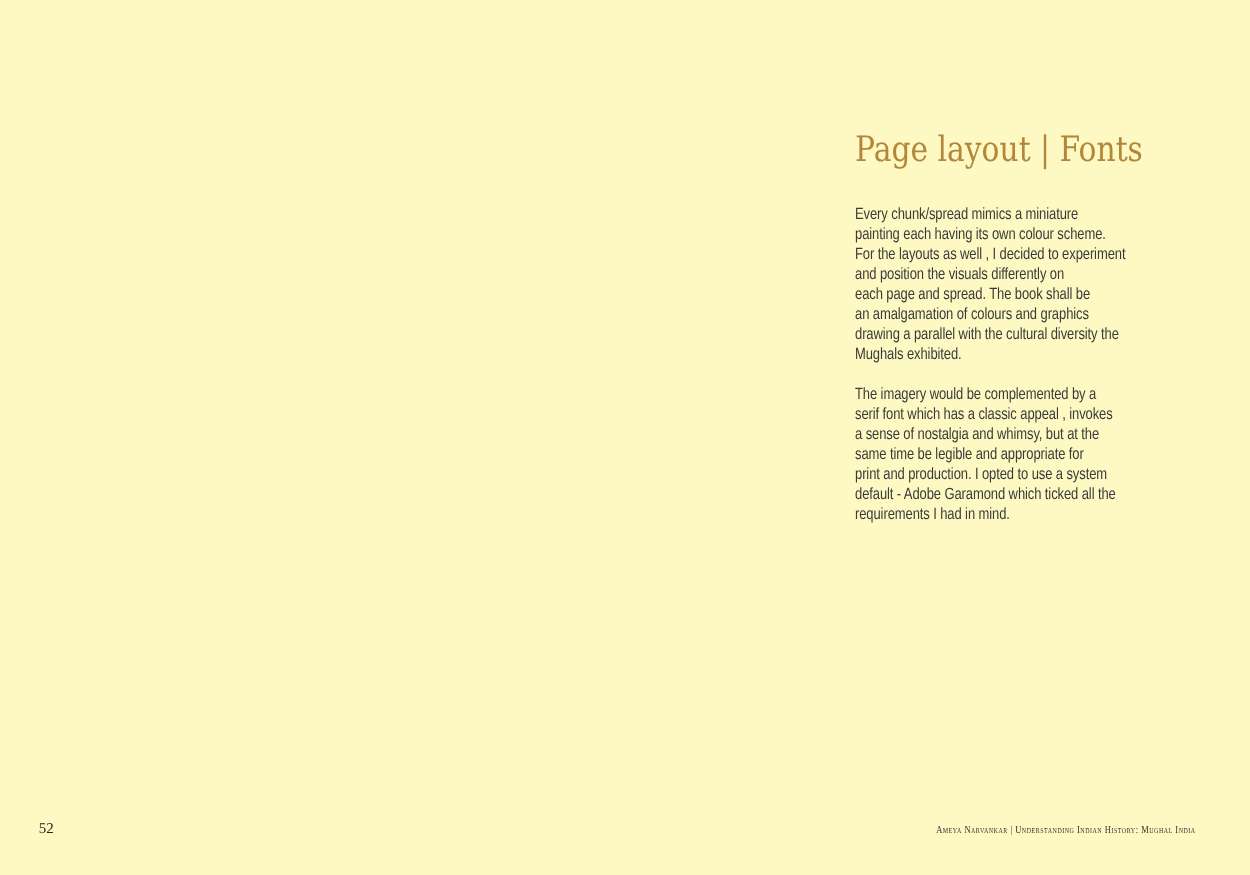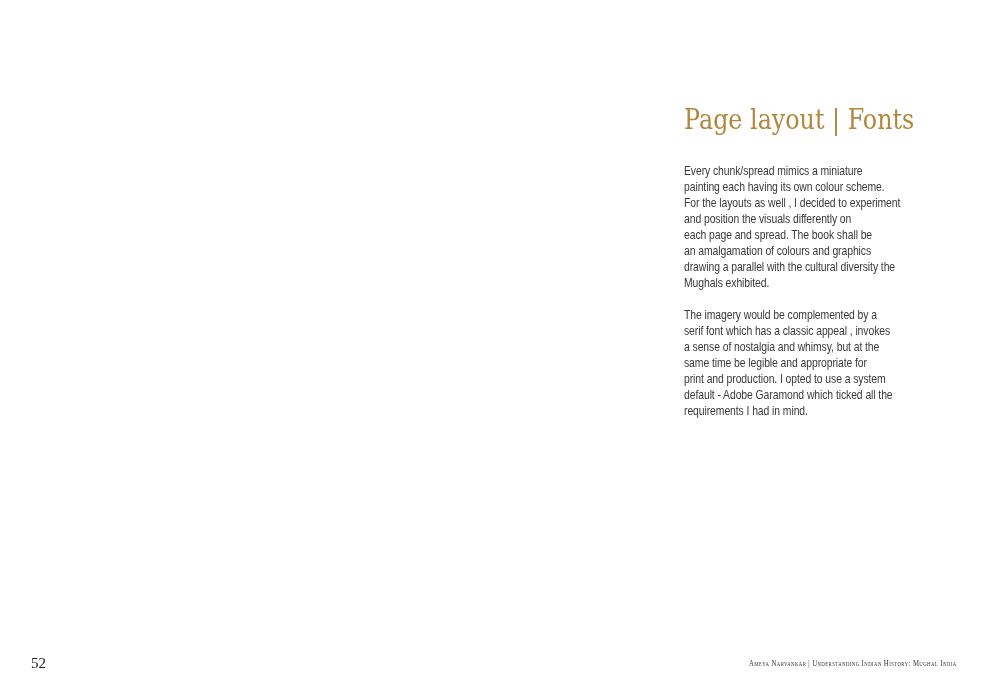--- a/index.html
+++ b/index.html
@@ -4,21 +4,21 @@
 <style>
   html, body {
     margin: 0;
     padding: 0;
     background: #e8e8e8;
   }
   .page {
     position: relative;
     width: 1000px;
     height: 700px;
-    background: #ffffff;
+    background: #fef9c3;
     overflow: hidden;
     font-family: "Liberation Sans", sans-serif;
   }
   .title {
     position: absolute;
     left: 684px;
     top: 106px;
     margin: 0;
     font-family: "DejaVu Serif", serif;
     font-weight: normal;
@@ -46,21 +46,21 @@
     transform-origin: left top;
   }
   .text-column p + p {
     margin-top: 16px;
   }
   .page-number {
     position: absolute;
     left: 31px;
     top: 655px;
     font-family: "Liberation Serif", serif;
-    font-size: 15px;
+    font-size: 12px;
     color: #222222;
   }
   .footer-credit {
     position: absolute;
     right: 43px;
     top: 658px;
     font-family: "Liberation Serif", serif;
     font-variant: small-caps;
     font-size: 8.5px;
     letter-spacing: 0.5px;

